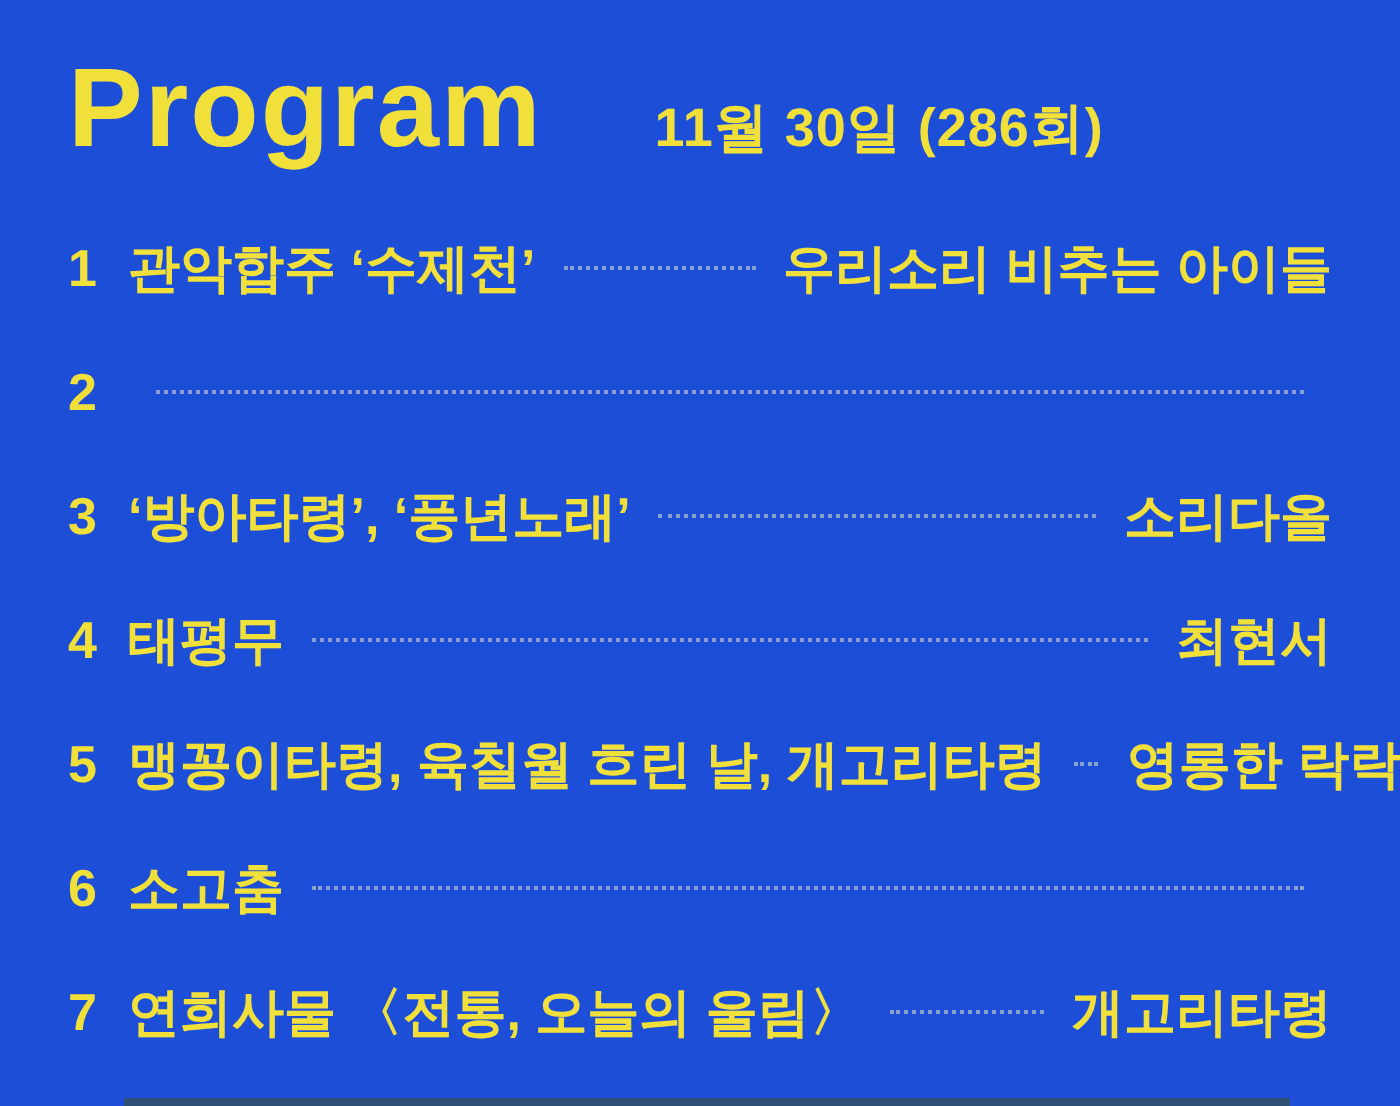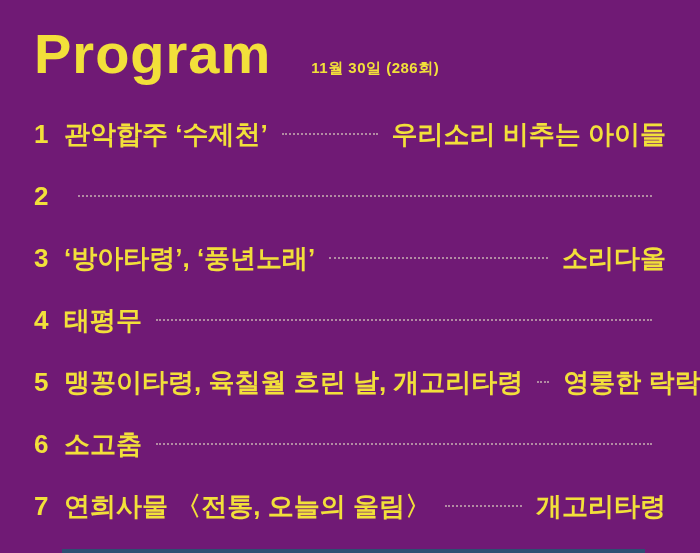--- a/index.html
+++ b/index.html
@@ -5,38 +5,38 @@
   * { margin: 0; padding: 0; box-sizing: border-box; }
   html, body { width: 700px; height: 553px; }
   body {
     font-family: "Liberation Sans", "DejaVu Sans", sans-serif;
     overflow: hidden;
   }
   .page {
     position: relative;
     width: 700px;
     height: 553px;
-    background: #701a75;
+    background: #1d4ed8;
     color: #f2e03a;
   }
   .header {
     display: flex;
     align-items: baseline;
     padding: 26px 34px 0 34px;
   }
   .program-title {
     font-size: 56px;
     font-weight: 700;
     letter-spacing: 1px;
     line-height: 1.0;
   }
   .header-date {
-    font-size: 15px;
+    font-size: 27px;
     font-weight: 700;
-    margin-left: 40px;
+    margin-left: 56px;
     letter-spacing: 0.5px;
   }
   .program-list {
     margin-top: 21px;
     padding: 0 34px;
   }
   .program-row {
     height: 62px;
     display: flex;
     align-items: center;
@@ -99,20 +99,21 @@
       <span class="item-number">3</span>
       <span class="item-title">‘방아타령’, ‘풍년노래’</span>
       <span class="dotted-leader"></span>
       <span class="item-performer">소리다올</span>
     </div>
 
     <div class="program-row">
       <span class="item-number">4</span>
       <span class="item-title">태평무</span>
       <span class="dotted-leader"></span>
+      <span class="item-performer">최현서</span>
     </div>
 
     <div class="program-row">
       <span class="item-number">5</span>
       <span class="item-title">맹꽁이타령, 육칠월 흐린 날, 개고리타령</span>
       <span class="dotted-leader"></span>
       <span class="item-performer">영롱한 락락</span>
     </div>
 
     <div class="program-row">

